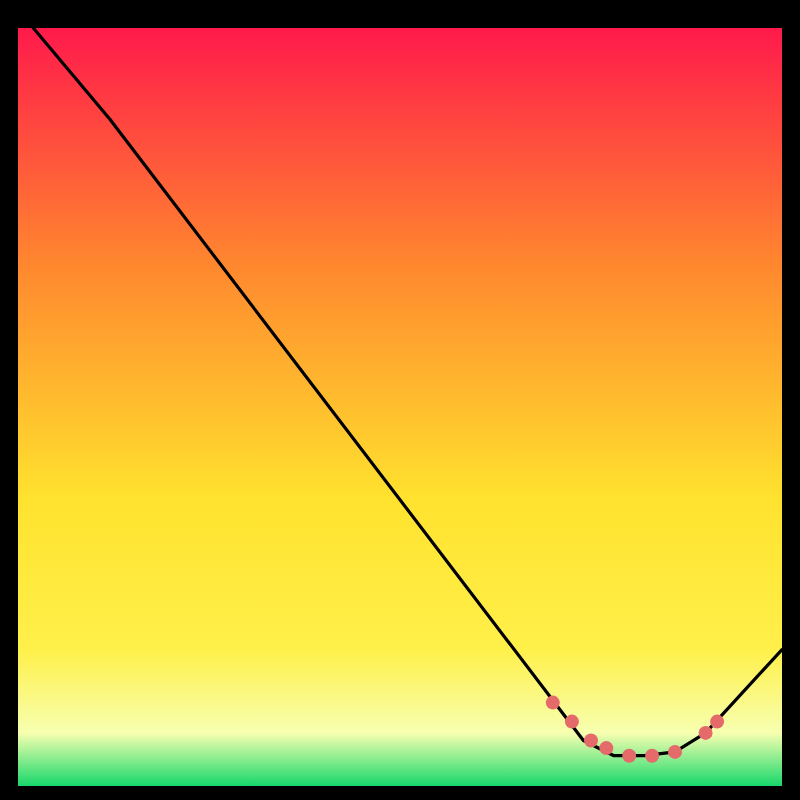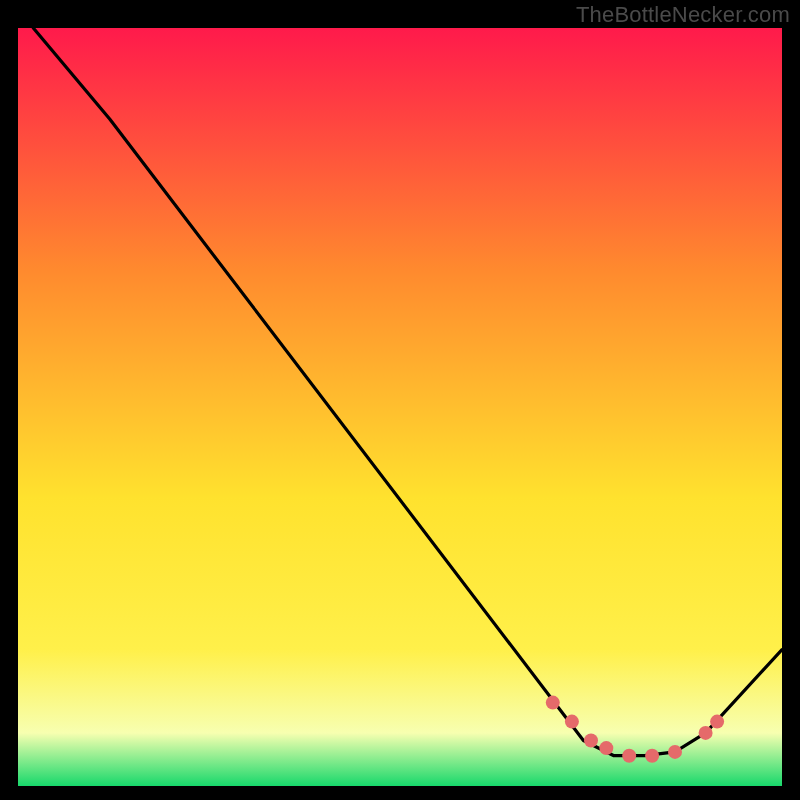--- a/index.html
+++ b/index.html
@@ -31,21 +31,20 @@
     left: 18px;
     top: 28px;
     width: 764px;
     height: 758px;
   }
 </style>
 </head>
 <body>
 
 <div class="frame">
-  <div class="attribution">TheBottleNecker.com</div>
 
   <svg class="plot" viewBox="0 0 764 758" preserveAspectRatio="none">
     <defs>
       <linearGradient id="bg" x1="0" y1="0" x2="0" y2="1">
         <stop offset="0" stop-color="#ff1a4b"></stop>
         <stop offset="0.32" stop-color="#ff8a2e"></stop>
         <stop offset="0.62" stop-color="#ffe22e"></stop>
         <stop offset="0.82" stop-color="#fff04a"></stop>
         <stop offset="0.93" stop-color="#f7ffb0"></stop>
         <stop offset="1" stop-color="#17d86b"></stop>

